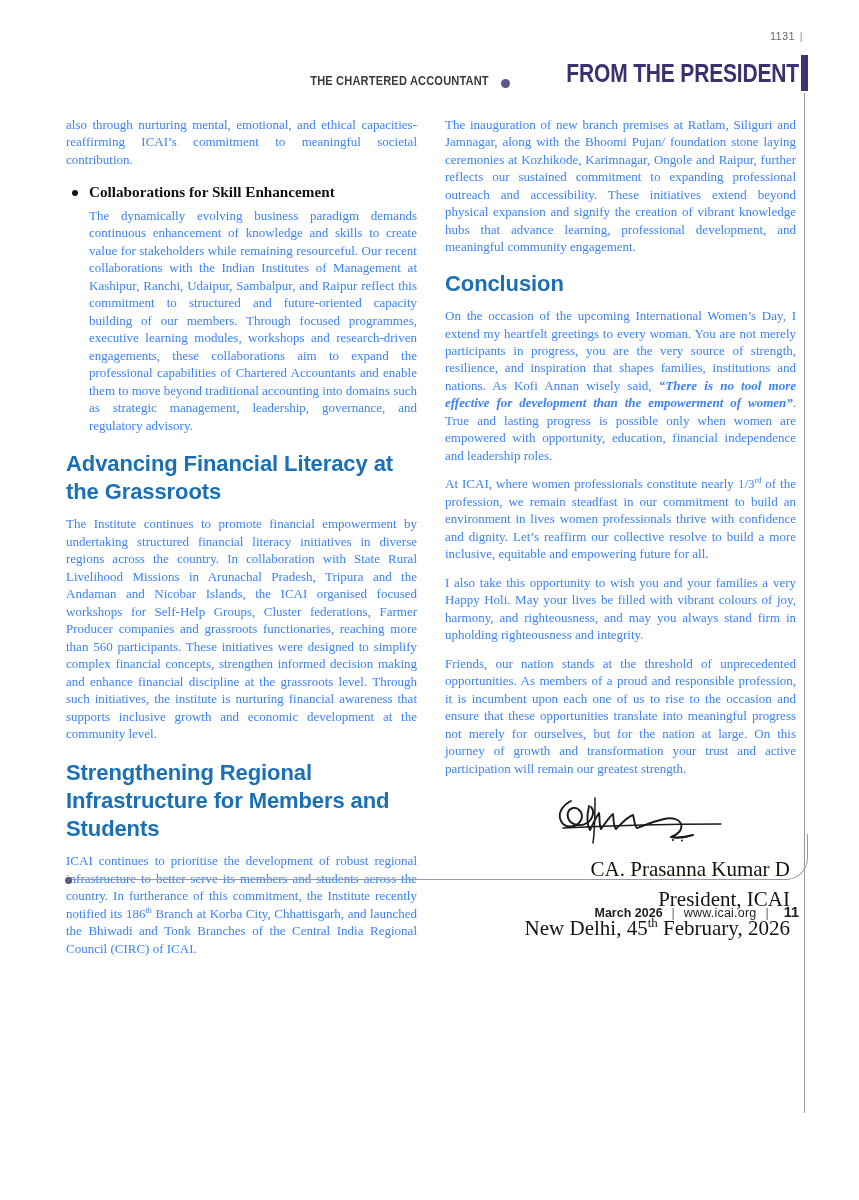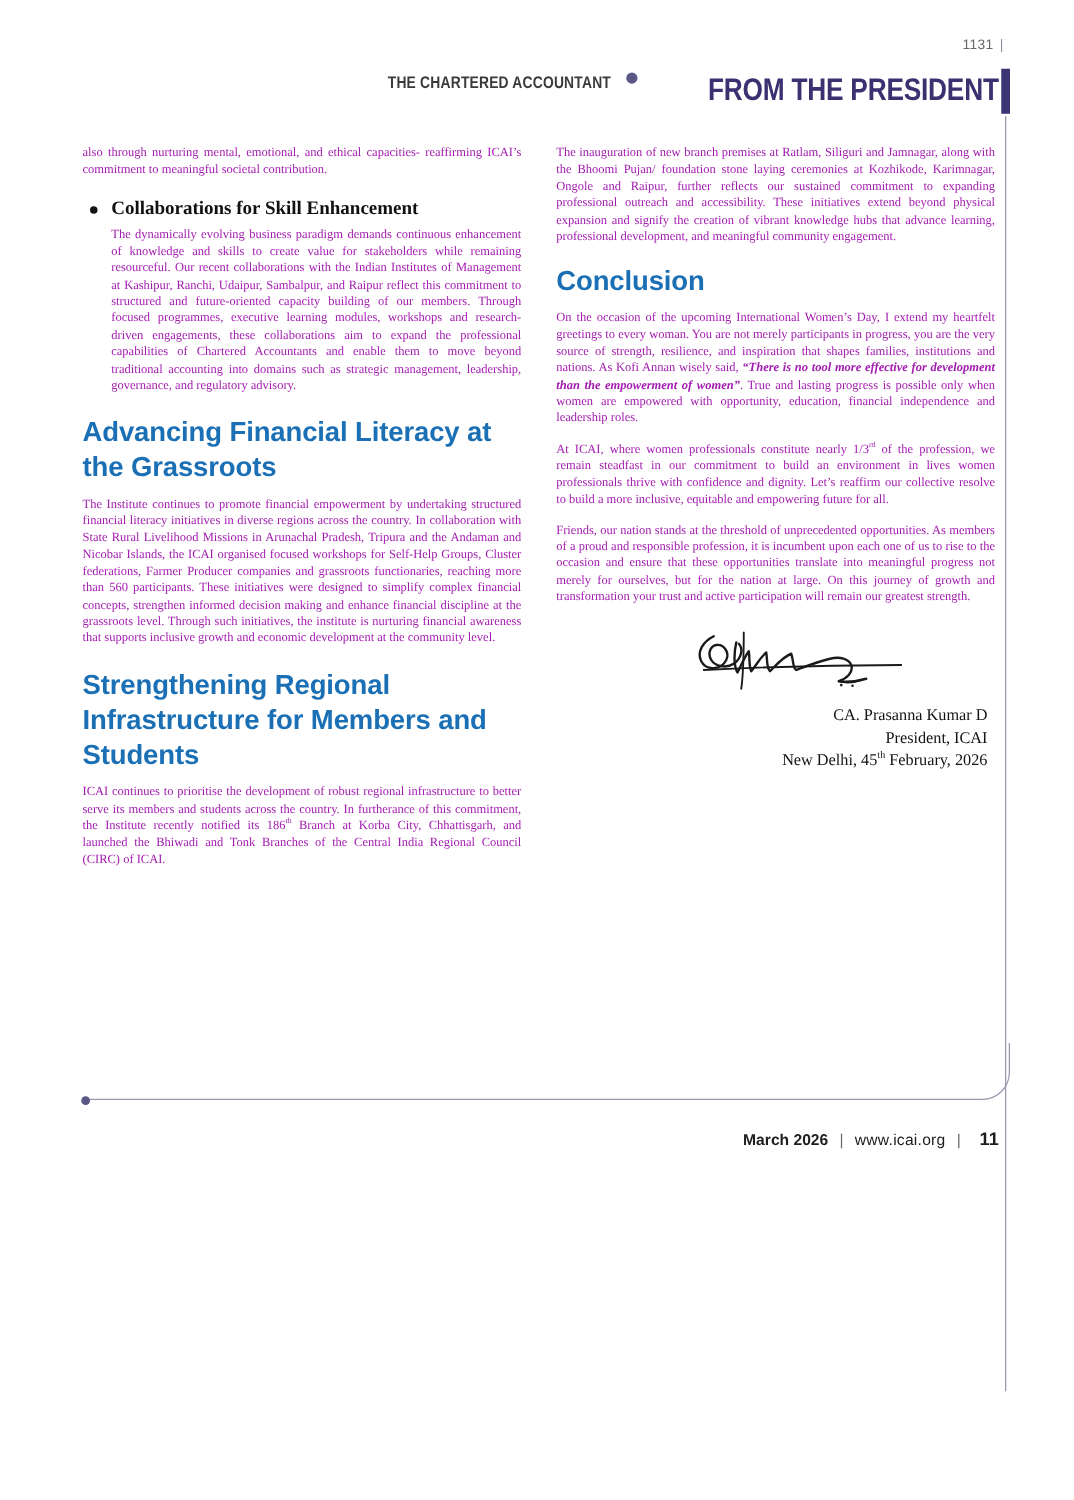--- a/index.html
+++ b/index.html
@@ -39,21 +39,21 @@
     margin-left: 5px;
     color: #8c8c9c;
   }
 
   
   .header {
     position: absolute;
     top: 58px;
     right: 60px;
     display: flex;
-    align-items: flex-start;
+    align-items: flex-end;
     gap: 12px;
     height: 30px;
   }
   .header-kicker {
     font-family: "Liberation Sans", sans-serif;
     font-size: 13.5px;
     font-weight: 600;
     letter-spacing: .2px;
     color: #3a3a3a;
     transform: scaleX(.82);
@@ -131,26 +131,26 @@
     width: 730px;
     display: flex;
     gap: 28px;
   }
   .col {
     width: 351px;
   }
 
   p.body {
     margin: 0 0 11px 0;
-    font-size: 10px;
+    font-size: 13px;
     line-height: 1.345;
     text-align: justify;
     text-justify: inter-word;
     hyphens: none;
-    color: #a21caf;
+    color: #3b82f6;
   }
   p.body.last { margin-bottom: 0; }
 
   .bullet-row {
     display: flex;
     gap: 11px;
     margin: 14px 0 4px 6px;
   }
   .bullet-dot {
     flex: none;
@@ -195,21 +195,21 @@
     margin-top: 20px;
     text-align: right;
   }
   .signature {
     height: 58px;
     position: relative;
     margin-right: 38px;
   }
   .signature svg { position: absolute; right: 0; top: 0; }
   .sign-line {
-    font-size: 13px;
+    font-size: 21px;
     line-height: 1.4;
     color: #141414;
     margin-right: 6px;
   }
 
   
   .footer {
     position: absolute;
     bottom: 36px;
     right: 60px;
@@ -271,20 +271,21 @@
     <div class="col">
 
       <p class="body">The inauguration of new branch premises at Ratlam, Siliguri and Jamnagar, along with the Bhoomi Pujan/ foundation stone laying ceremonies at Kozhikode, Karimnagar, Ongole and Raipur, further reflects our sustained commitment to expanding professional outreach and accessibility. These initiatives extend beyond physical expansion and signify the creation of vibrant knowledge hubs that advance learning, professional development, and meaningful community engagement.</p>
 
       <h2 class="section first">Conclusion</h2>
 
       <p class="body"><span>On the occasion of the upcoming International Women’s Day, I extend my heartfelt greetings to every woman. You are not merely participants in progress, you are the very source of strength, resilience, and inspiration that shapes families, institutions and nations. As Kofi Annan wisely said, </span><em class="quote">“There is no tool more effective for development than the empowerment of women”</em><span>. True and lasting progress is possible only when women are empowered with opportunity, education, financial independence and leadership roles.</span></p>
 
       <p class="body"><span>At ICAI, where women professionals constitute nearly 1/3</span><sup>rd</sup><span> of the profession, we remain steadfast in our commitment to build an environment in lives women professionals thrive with confidence and dignity. Let’s reaffirm our collective resolve to build a more inclusive, equitable and empowering future for all.</span></p>
 
+      <p class="body">I also take this opportunity to wish you and your families a very Happy Holi. May your lives be filled with vibrant colours of joy, harmony, and righteousness, and may you always stand firm in upholding righteousness and integrity.</p>
 
       <p class="body">Friends, our nation stands at the threshold of unprecedented opportunities. As members of a proud and responsible profession, it is incumbent upon each one of us to rise to the occasion and ensure that these opportunities translate into meaningful progress not merely for ourselves, but for the nation at large. On this journey of growth and transformation your trust and active participation will remain our greatest strength.</p>
 
       <div class="sign-block">
         <div class="signature">
           <svg width="215" height="58" viewBox="0 0 215 58" fill="none" xmlns="http://www.w3.org/2000/svg">
             <path d="M28 4 C20 8, 14 16, 18 24 C22 32, 34 31, 38 23 C41 17, 36 10, 30 11 C25 12, 23 18, 26 23 C29 28, 38 30, 44 26 C50 22, 52 14, 48 10" stroke="#1a1a1a" stroke-width="1.9" stroke-linecap="round" fill="none"></path>
             <path d="M46 9 C44 18, 44 28, 47 33 C50 27, 53 20, 56 16 C57 22, 56 28, 58 32 C62 27, 66 20, 70 17 C71 23, 70 29, 73 32 C78 27, 84 20, 90 18 C92 24, 91 29, 94 31 C102 28, 112 24, 121 22 C129 20, 136 22, 138 27 C140 33, 134 38, 128 40 C135 41, 143 40, 150 38" stroke="#1a1a1a" stroke-width="1.9" stroke-linecap="round" stroke-linejoin="round" fill="none"></path>
             <path d="M20 31 C60 29, 120 27, 178 27" stroke="#1a1a1a" stroke-width="1.5" stroke-linecap="round" fill="none"></path>
             <path d="M52 1 C52 16, 52 32, 50 46" stroke="#1a1a1a" stroke-width="1.5" stroke-linecap="round" fill="none"></path>

